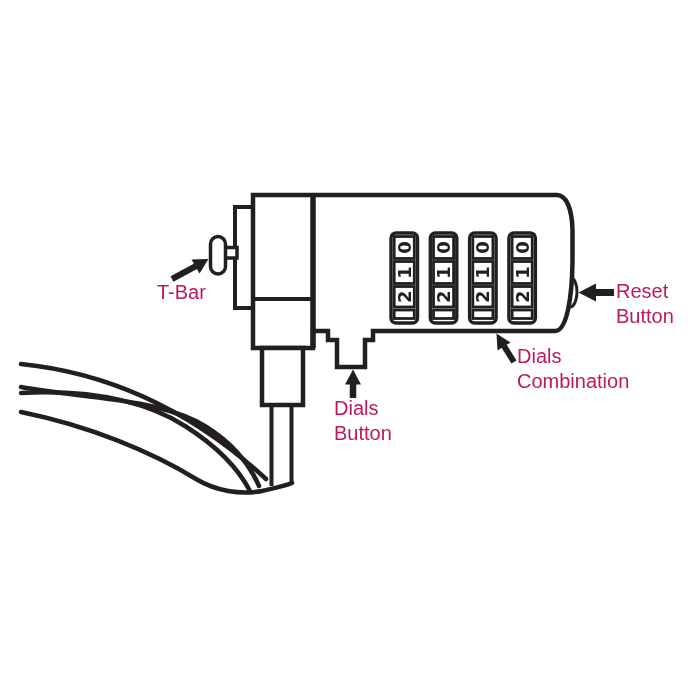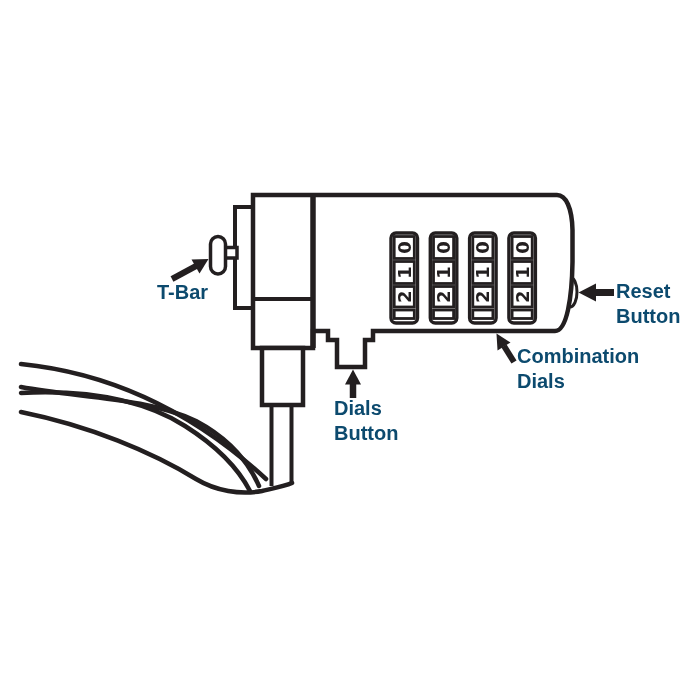--- a/index.html
+++ b/index.html
@@ -6,24 +6,24 @@
   #stage{
     position:relative;
     width:700px;height:700px;
     background:#ffffff;
     font-family:"Liberation Sans","DejaVu Sans",sans-serif;
     overflow:hidden;
   }
   #diagram-svg{position:absolute;left:0;top:0;}
   .callout{
     position:absolute;
-    color:#0c4a6e;
+    color:#be185d;
     font-size:20px;
     line-height:25px;
-    font-weight:700;
+    font-weight:400;
     white-space:nowrap;
   }
   .dial-digit{
     font-family:"DejaVu Sans","Liberation Sans",sans-serif;
     font-weight:bold;
     font-size:18px;
     fill:#231f20;
   }
 </style>
 </head>
@@ -144,22 +144,22 @@
   <div class="callout" style="left:157px;top:280px;">
     <span>T-Bar</span>
   </div>
 
   <div class="callout" style="left:334px;top:396px;">
     <div>Dials</div>
     <div>Button</div>
   </div>
 
   <div class="callout" style="left:517px;top:344px;">
+    <div>Dials</div>
     <div>Combination</div>
-    <div>Dials</div>
   </div>
 
   <div class="callout" style="left:616px;top:279px;">
     <div>Reset</div>
     <div>Button</div>
   </div>
 
 </div>
 
 </body></html>

